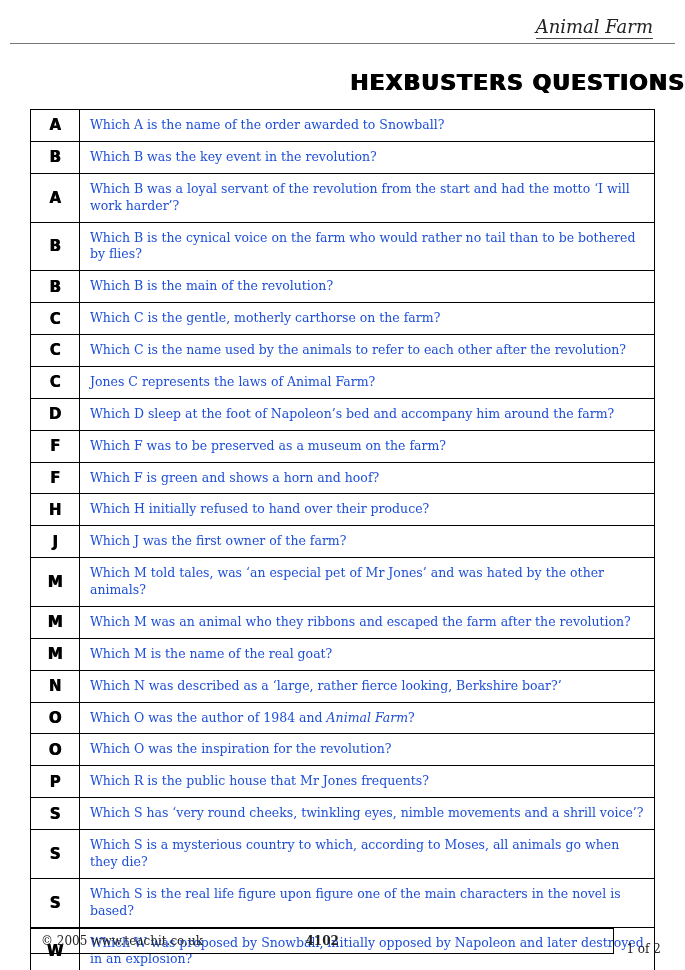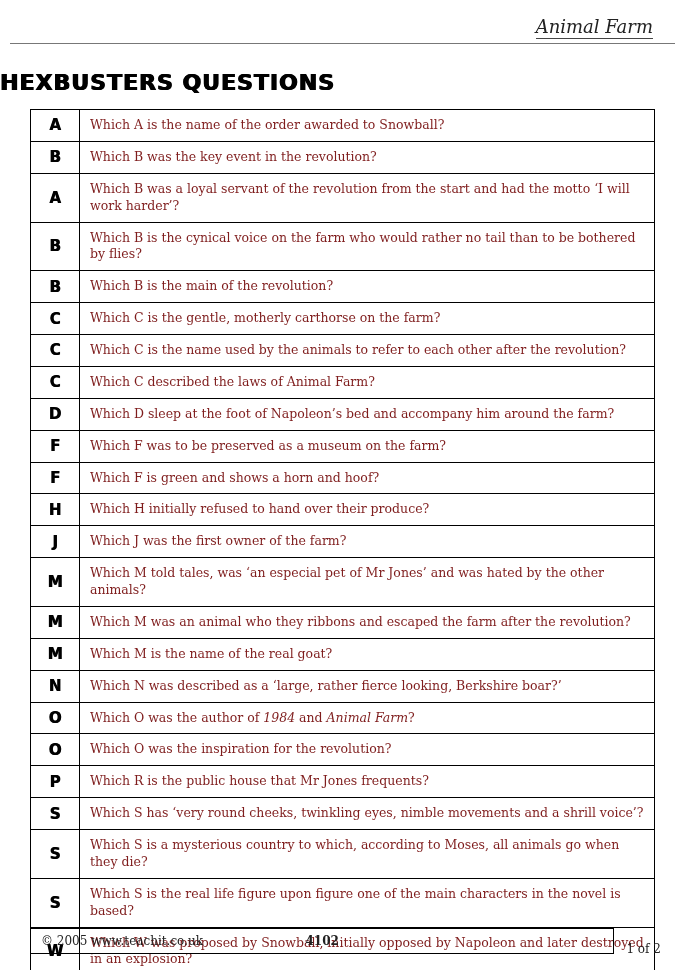--- a/index.html
+++ b/index.html
@@ -22,21 +22,21 @@
     border-bottom: 1px solid #777;
   }
   .doc-title {
     font-style: italic;
     font-size: 18px;
     color: #222;
     border-bottom: 1px solid #444;
     padding-bottom: 1px;
   }
   .main-title {
-    text-align: left;
+    text-align: right;
     font-family: "DejaVu Sans", "Liberation Sans", sans-serif;
     font-weight: bold;
     font-size: 22px;
     letter-spacing: 1px;
     margin: 26px 0 14px 0;
     color: #000;
     text-shadow: 0.8px 0 0 #000, -0.4px 0 0 #000;
   }
   table.questions {
     border-collapse: collapse;
@@ -54,21 +54,21 @@
     font-weight: bold;
     font-size: 15px;
     color: #000;
     text-shadow: 0.6px 0 0 #000;
     padding: 6px 2px;
   }
   td.question {
     font-size: 12.5px;
     line-height: 1.35;
     padding: 7px 10px;
-    color: #7f1d1d;
+    color: #1d4ed8;
   }
   .footer {
     position: absolute;
     bottom: 14px;
     left: 30px;
     right: 24px;
     display: flex;
     align-items: center;
     gap: 12px;
     font-size: 12px;
@@ -126,21 +126,21 @@
       <tr>
         <td class="letter">C</td>
         <td class="question">Which C is the gentle, motherly carthorse on the farm?</td>
       </tr>
       <tr>
         <td class="letter">C</td>
         <td class="question">Which C is the name used by the animals to refer to each other after the revolution?</td>
       </tr>
       <tr>
         <td class="letter">C</td>
-        <td class="question">Which C described the laws of Animal Farm?</td>
+        <td class="question">Jones C represents the laws of Animal Farm?</td>
       </tr>
       <tr>
         <td class="letter">D</td>
         <td class="question">Which D sleep at the foot of Napoleon’s bed and accompany him around the farm?</td>
       </tr>
       <tr>
         <td class="letter">F</td>
         <td class="question">Which F was to be preserved as a museum on the farm?</td>
       </tr>
       <tr>
@@ -166,21 +166,21 @@
       <tr>
         <td class="letter">M</td>
         <td class="question">Which M is the name of the real goat?</td>
       </tr>
       <tr>
         <td class="letter">N</td>
         <td class="question">Which N was described as a ‘large, rather fierce looking, Berkshire boar?’</td>
       </tr>
       <tr>
         <td class="letter">O</td>
-        <td class="question"><span>Which O was the author of </span><span style="font-style: italic;">1984</span><span> and </span><span style="font-style: italic;">Animal Farm</span><span>?</span></td>
+        <td class="question"><span>Which O was the author of </span><span style="">1984</span><span> and </span><span style="font-style: italic;">Animal Farm</span><span>?</span></td>
       </tr>
       <tr>
         <td class="letter">O</td>
         <td class="question">Which O was the inspiration for the revolution?</td>
       </tr>
       <tr>
         <td class="letter">P</td>
         <td class="question">Which R is the public house that Mr Jones frequents?</td>
       </tr>
       <tr>

